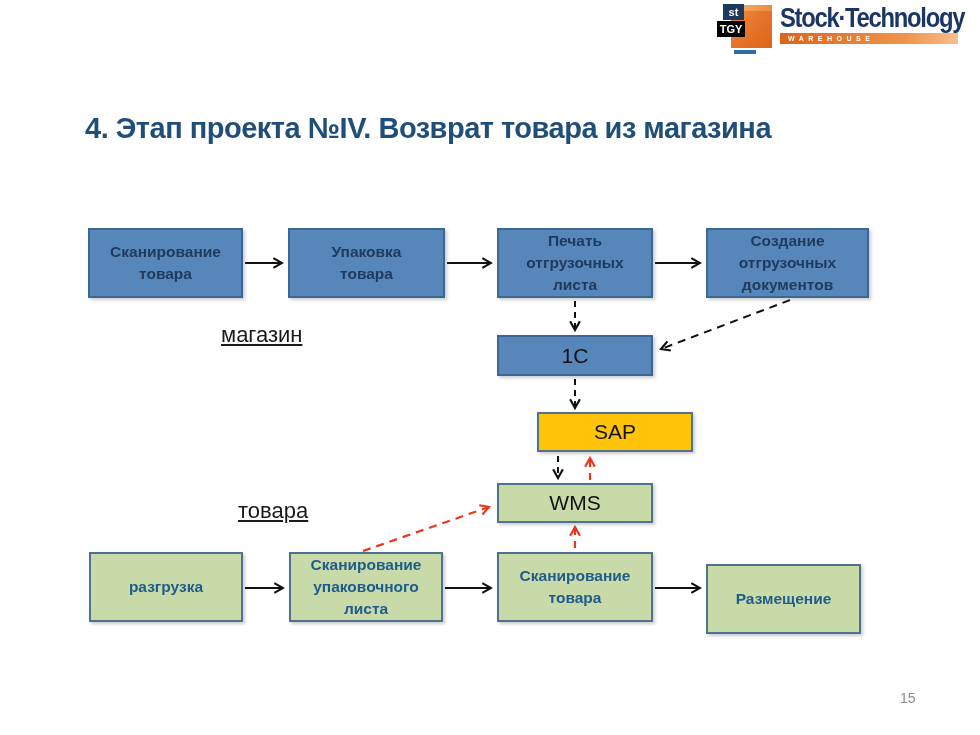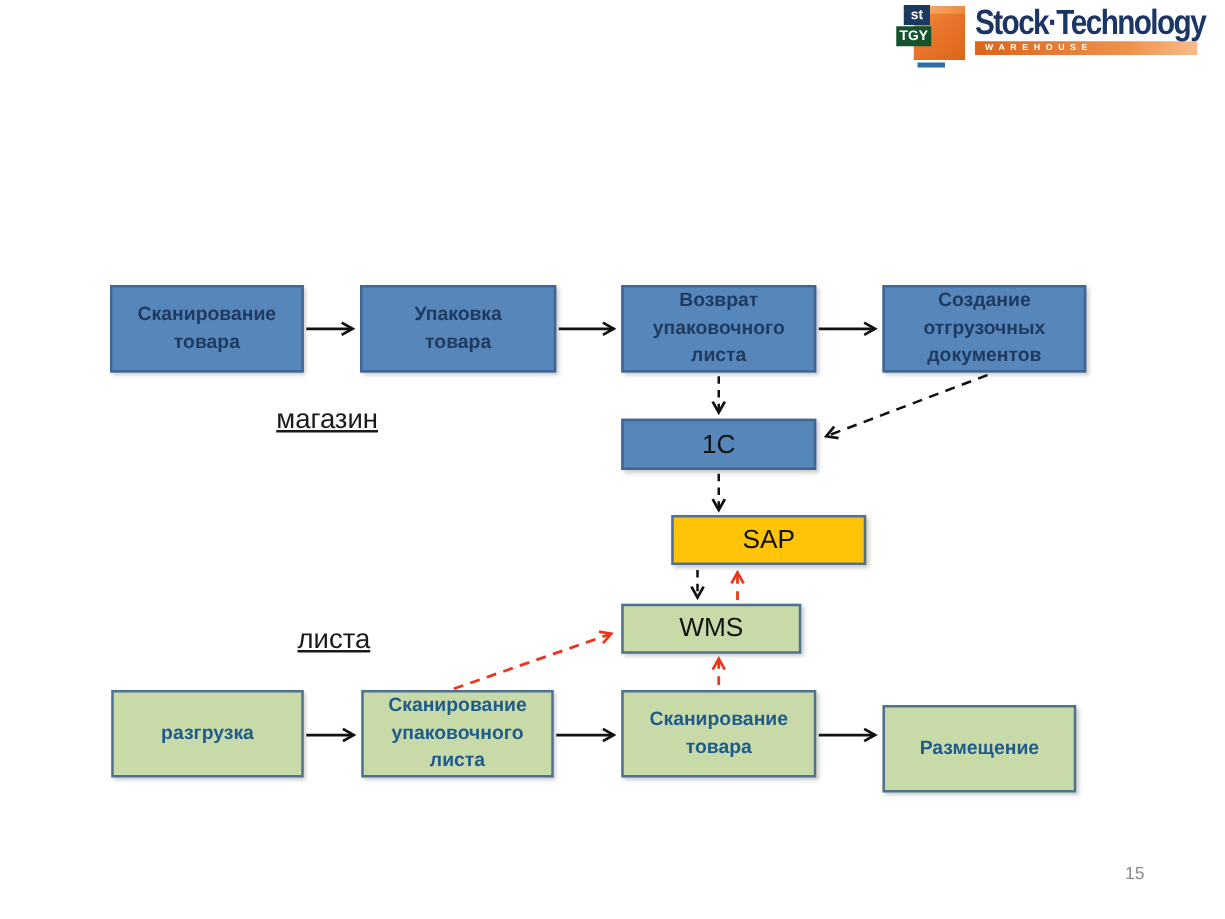--- a/index.html
+++ b/index.html
@@ -12,21 +12,21 @@
 
   
   .logo { position:absolute; left:716px; top:4px; display:flex; align-items:flex-start; }
   .logo-cube { position:relative; width:60px; height:50px; flex:none; }
   .cube-body { position:absolute; left:15px; top:1px; width:41px; height:43px;
     background:linear-gradient(135deg,#F2913F 0%,#E8762C 45%,#DD6418 100%); }
   .cube-edge { position:absolute; left:15px; top:1px; width:41px; height:6px;
     background:linear-gradient(90deg,#F7B277,#EE8A3A); }
   .cube-st { position:absolute; left:7px; top:0; width:21px; height:16px; background:#1C3A5E;
     color:#fff; font-size:11px; font-weight:bold; text-align:center; line-height:16px; z-index:2; }
-  .cube-tgy { position:absolute; left:1px; top:17px; width:28px; height:16px; background:#14532d;
+  .cube-tgy { position:absolute; left:1px; top:17px; width:28px; height:16px; background:#000000;
     color:#fff; font-size:11px; font-weight:bold; text-align:center; line-height:16px; z-index:2; }
   .cube-dash { position:absolute; left:18px; top:46px; width:22px; height:4px; background:#2E6DA5; }
   .logo-text { margin-left:4px; }
   .brand { font-size:28px; font-weight:bold; color:#1B3564; letter-spacing:-1.5px;
     transform:scaleX(0.85); transform-origin:left top; white-space:nowrap; line-height:1.0; }
   .tagline { margin-top:1px; width:178px; box-sizing:border-box;
     background:linear-gradient(90deg,#DD6418 0%,#EF934C 70%,#F8BD8C 100%);
     color:#fff; font-size:7px; font-weight:bold; letter-spacing:4.5px; padding:2px 0 2px 8px; }
 
   
@@ -65,20 +65,21 @@
       <span class="cube-st">st</span>
       <span class="cube-tgy">TGY</span>
       <div class="cube-dash"></div>
     </div>
     <div class="logo-text">
       <div class="brand">Stock·Technology</div>
       <div class="tagline">WAREHOUSE</div>
     </div>
   </div>
 
+  <div class="title">4. Этап проекта №IV. Возврат товара из магазина</div>
 
   <svg class="connectors" width="980" height="735" viewBox="0 0 980 735">
     <defs>
       <marker id="mh-black" viewBox="0 0 12 12" markerWidth="13" markerHeight="13" refX="10" refY="6" orient="auto" markerUnits="userSpaceOnUse">
         <path d="M2,1.5 L10,6 L2,10.5" fill="none" stroke="#111111" stroke-width="2"></path>
       </marker>
       <marker id="mh-red" viewBox="0 0 12 12" markerWidth="13" markerHeight="13" refX="10" refY="6" orient="auto" markerUnits="userSpaceOnUse">
         <path d="M2,1.5 L10,6 L2,10.5" fill="none" stroke="#EE3418" stroke-width="2"></path>
       </marker>
     </defs>
@@ -101,36 +102,36 @@
     <line x1="575" y1="548" x2="575" y2="527" stroke="#EE3418" stroke-width="2.2" stroke-dasharray="7 6" marker-end="url(#mh-red)"></line>
   </svg>
 
   <div class="box blue" style="left:88px;top:228px;width:155px;height:70px">
     <span>Сканирование товара</span>
   </div>
   <div class="box blue" style="left:288px;top:228px;width:157px;height:70px">
     <span>Упаковка товара</span>
   </div>
   <div class="box blue" style="left:497px;top:228px;width:156px;height:70px">
-    <span>Возврат упаковочного листа</span>
+    <span>Печать отгрузочных листа</span>
   </div>
   <div class="box blue" style="left:706px;top:228px;width:163px;height:70px">
     <span>Создание отгрузочных документов</span>
   </div>
 
   <div class="zone-label" style="left:221px;top:322px">магазин</div>
-  <div class="zone-label" style="left:238px;top:498px">листа</div>
+  <div class="zone-label" style="left:238px;top:498px">товара</div>
 
   <div class="box system blue-fill" style="left:497px;top:335px;width:156px;height:41px">
     <span>1С</span>
   </div>
   <div class="box system yellow-fill" style="left:497px;top:412px;width:156px;height:40px">
     <span>SAP</span>
   </div>
-  <div class="box system green-fill" style="left:497px;top:483px;width:144px;height:40px">
+  <div class="box system green-fill" style="left:497px;top:483px;width:156px;height:40px">
     <span>WMS</span>
   </div>
 
   <div class="box green" style="left:89px;top:552px;width:154px;height:70px">
     <span>разгрузка</span>
   </div>
   <div class="box green" style="left:289px;top:552px;width:154px;height:70px">
     <span>Сканирование упаковочного листа</span>
   </div>
   <div class="box green" style="left:497px;top:552px;width:156px;height:70px">

